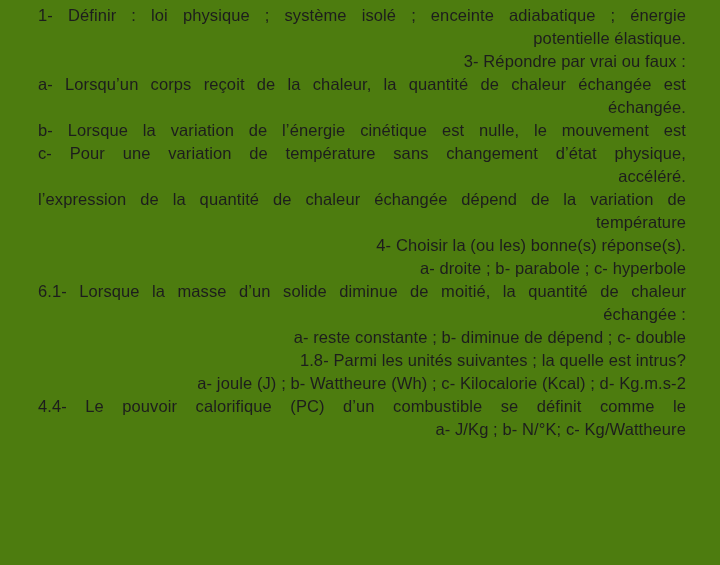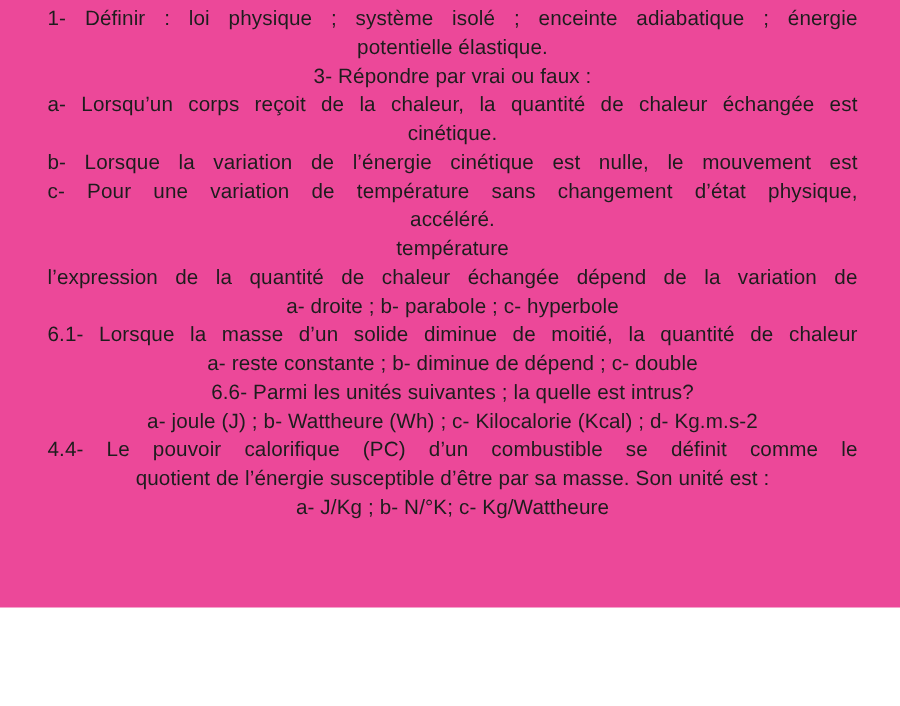--- a/index.html
+++ b/index.html
@@ -9,57 +9,58 @@
   }
   body {
     width: 720px;
     height: 565px;
     overflow: hidden;
     font-family: "Liberation Sans", "DejaVu Sans", sans-serif;
   }
   .doc-page {
     box-sizing: border-box;
     width: 720px;
-    height: 486px;
+    height: 565px;
     padding: 4px 34px 0 38px;
-    background: #ec4899;
+    background: #4d7c0f;
   }
   .text-block {
     width: 648px;
   }
   .text-line {
     font-size: 16.5px;
     line-height: 23px;
     color: #1d1d1d;
     white-space: normal;
-    text-align: center;
+    text-align: right;
     letter-spacing: 0.1px;
   }
   .text-line.justify {
     text-align: justify;
     text-align-last: justify;
   }
 </style>
 </head>
 <body>
 
 <main class="doc-page">
   <div class="text-block">
       <div class="text-line justify">1- Définir : loi physique ; système isolé ; enceinte adiabatique ; énergie</div>
       <div class="text-line">potentielle élastique.</div>
       <div class="text-line">3- Répondre par vrai ou faux :</div>
       <div class="text-line justify">a- Lorsqu’un corps reçoit de la chaleur, la quantité de chaleur échangée est</div>
-      <div class="text-line">cinétique.</div>
+      <div class="text-line">échangée.</div>
       <div class="text-line justify">b- Lorsque la variation de l’énergie cinétique est nulle, le mouvement est</div>
       <div class="text-line justify">c- Pour une variation de température sans changement d’état physique,</div>
       <div class="text-line">accéléré.</div>
+      <div class="text-line justify">l’expression de la quantité de chaleur échangée dépend de la variation de</div>
       <div class="text-line">température</div>
-      <div class="text-line justify">l’expression de la quantité de chaleur échangée dépend de la variation de</div>
+      <div class="text-line">4- Choisir la (ou les) bonne(s) réponse(s).</div>
       <div class="text-line">a- droite ; b- parabole ; c- hyperbole</div>
       <div class="text-line justify">6.1- Lorsque la masse d’un solide diminue de moitié, la quantité de chaleur</div>
+      <div class="text-line">échangée :</div>
       <div class="text-line">a- reste constante ; b- diminue de dépend ; c- double</div>
-      <div class="text-line">6.6- Parmi les unités suivantes ; la quelle est intrus?</div>
+      <div class="text-line">1.8- Parmi les unités suivantes ; la quelle est intrus?</div>
       <div class="text-line">a- joule (J) ; b- Wattheure (Wh) ; c- Kilocalorie (Kcal) ; d- Kg.m.s-2</div>
       <div class="text-line justify">4.4- Le pouvoir calorifique (PC) d’un combustible se définit comme le</div>
-      <div class="text-line">quotient de l’énergie susceptible d’être par sa masse. Son unité est :</div>
       <div class="text-line">a- J/Kg ; b- N/°K; c- Kg/Wattheure</div>
     </div>
 </main>
 
 </body></html>

